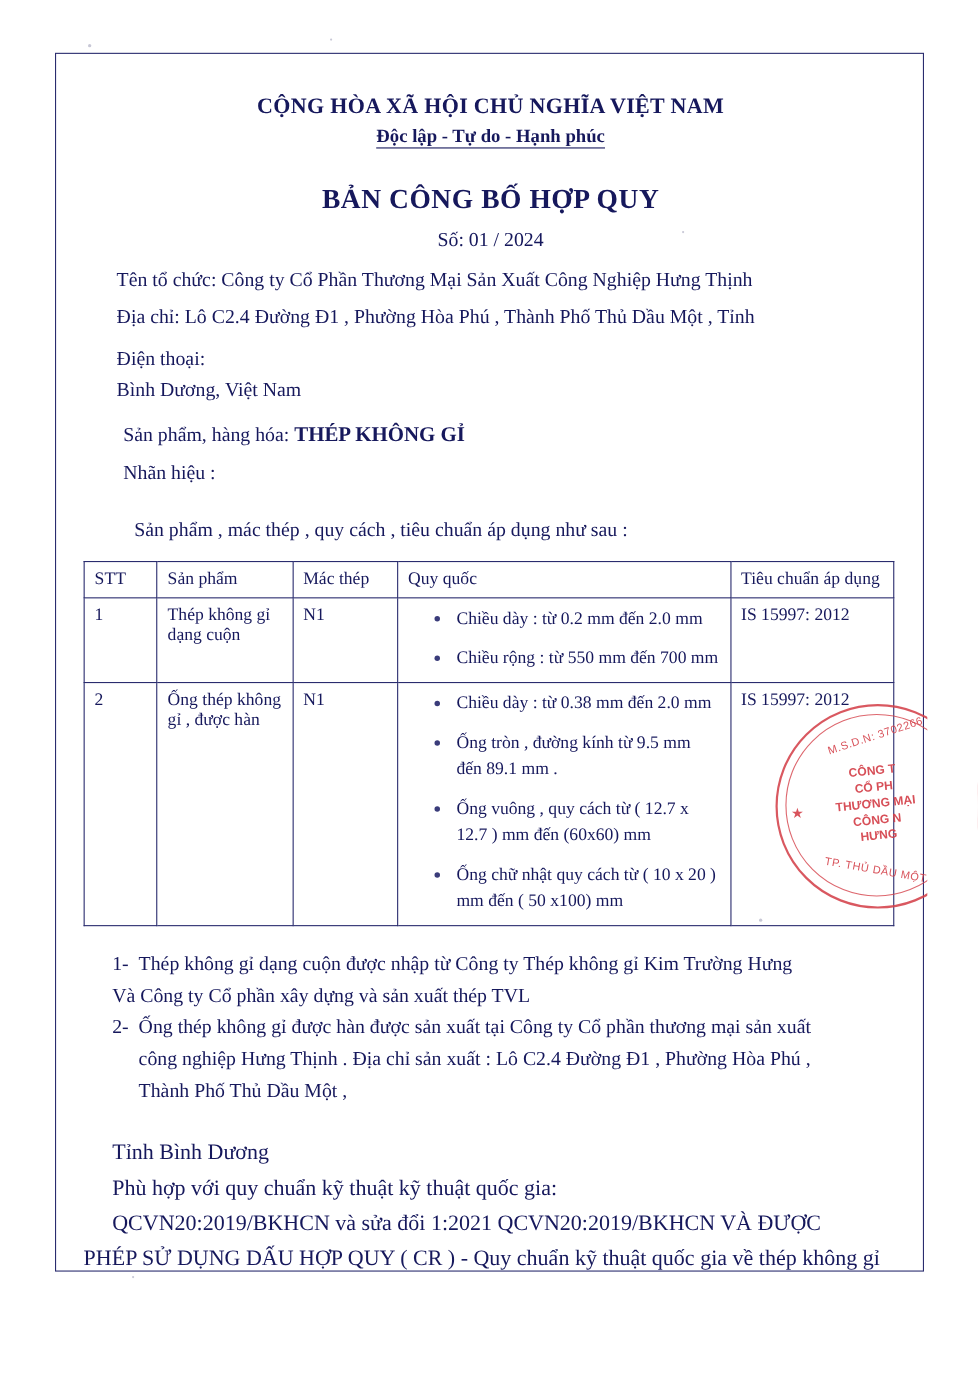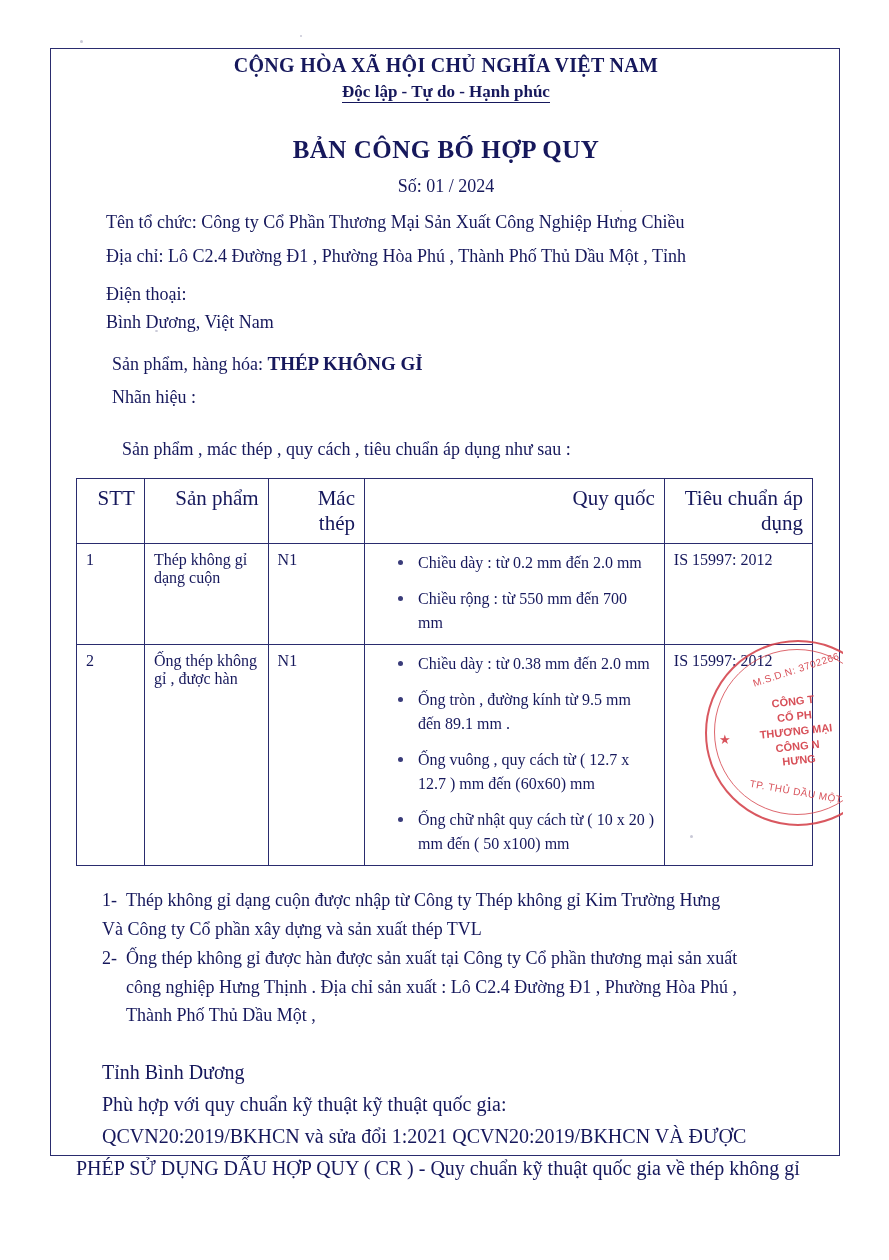--- a/index.html
+++ b/index.html
@@ -20,21 +20,21 @@
     left: 50px;
     top: 48px;
     width: 790px;
     height: 1108px;
     border: 1px solid #2a2c6e;
     box-sizing: border-box;
   }
   .content {
     position: absolute;
     left: 76px;
-    top: 46px;
+    top: 78px;
     width: 740px;
   }
   .center { text-align: center; }
   .nation {
     font-size: 20px;
     font-weight: bold;
     letter-spacing: 0.3px;
     margin-top: 8px;
   }
   .motto {
@@ -74,22 +74,21 @@
     font-size: 16px;
   }
   table.spec th, table.spec td {
     border: 1px solid #2a2c6e;
     padding: 7px 9px;
     vertical-align: top;
     font-weight: normal;
     text-align: left;
   }
   table.spec th {
-    font-size: 21px;
-    text-align: right;
+    font-size: 16px;
   }
   .col-stt { width: 52px; text-align: center; }
   .col-prod { width: 120px; }
   .col-mac { width: 88px; text-align: center; }
   .col-quy { width: 330px; }
   .col-tc { width: 150px; }
   td.c { text-align: center; }
   td.just { text-align: justify; }
   ul.quy {
     margin: 0;
@@ -225,21 +224,21 @@
 </div>
 
 <div class="content">
 
   <div class="center nation">CỘNG HÒA XÃ HỘI CHỦ NGHĨA VIỆT NAM</div>
   <div class="center motto"><span class="u">Độc lập - Tự do - Hạnh phúc</span></div>
 
   <div class="center doc-title">BẢN CÔNG BỐ HỢP QUY</div>
   <div class="center doc-number">Số: 01 / 2024</div>
 
-  <div class="para p-indent-1">Tên tổ chức: Công ty Cổ Phần Thương Mại Sản Xuất Công Nghiệp Hưng Chiều</div>
+  <div class="para p-indent-1">Tên tổ chức: Công ty Cổ Phần Thương Mại Sản Xuất Công Nghiệp Hưng Thịnh</div>
   <div class="para p-indent-1" style="margin-top:6px;">Địa chỉ: Lô C2.4 Đường Đ1 , Phường Hòa Phú , Thành Phố Thủ Dầu Một , Tỉnh</div>
   <div class="para p-indent-1" style="margin-top:10px;">Điện thoại:</div>
   <div class="para" style="margin-top:0px; padding-left:30px;">Bình Dương, Việt Nam</div>
 
   <div class="para p-indent-2" style="margin-top:12px;">
     <span>Sản phẩm, hàng hóa:</span>
     <span class="strong-prod">THÉP KHÔNG GỈ</span>
   </div>
   <div class="para p-indent-2" style="margin-top:6px;">Nhãn hiệu :</div>
   <div class="para p-indent-3" style="margin-top:24px;">Sản phẩm , mác thép , quy cách , tiêu chuẩn áp dụng như sau :</div>

